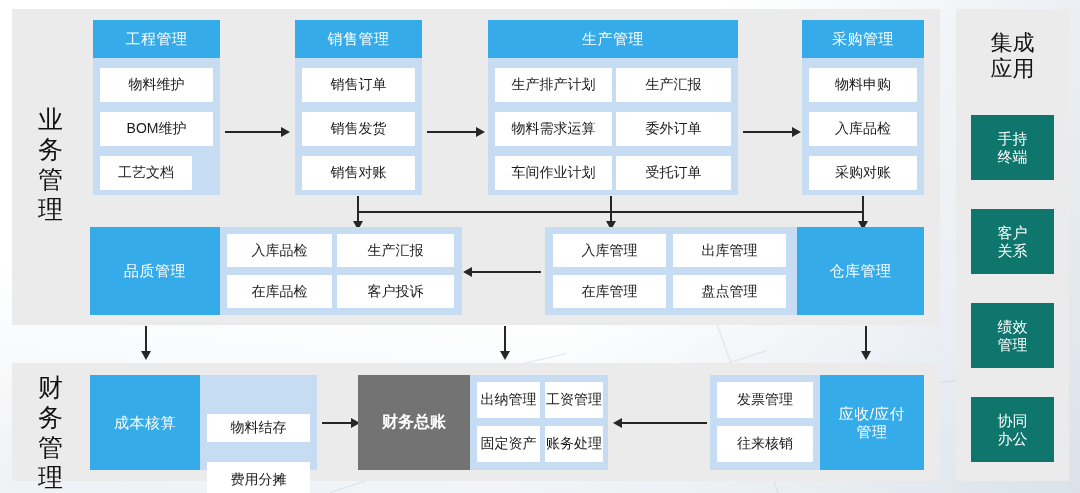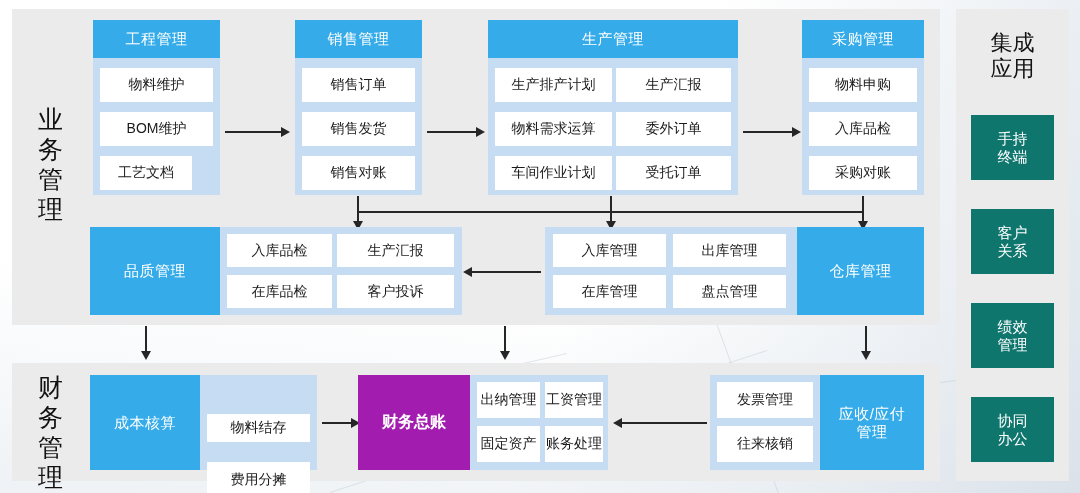--- a/index.html
+++ b/index.html
@@ -27,21 +27,21 @@
   
   .group{position:absolute;background:#c5dcf2;box-sizing:border-box;}
   .g-head{position:absolute;background:#35ace9;color:#fff;display:flex;
     align-items:center;justify-content:center;font-size:15px;letter-spacing:.5px;
     text-align:center;line-height:1.15;}
   .chip{position:absolute;background:#fff;display:flex;align-items:center;
     justify-content:center;font-size:14px;color:#1a1a1a;text-align:center;
     line-height:1.1;}
 
   
-  .redblock{position:absolute;background:#a21caf;color:#fff;display:flex;
+  .redblock{position:absolute;background:#737373;color:#fff;display:flex;
     align-items:center;justify-content:center;font-size:16px;font-weight:bold;}
 
   
   .rail{position:absolute;background:#ebebeb;}
   .rail-title{position:absolute;font-size:22px;line-height:26px;color:#111;
     text-align:center;font-weight:400;}
   .rail-btn{position:absolute;background:#0f766e;color:#fff;display:flex;
     align-items:center;justify-content:center;font-size:15px;line-height:1.2;
     text-align:center;}
 

